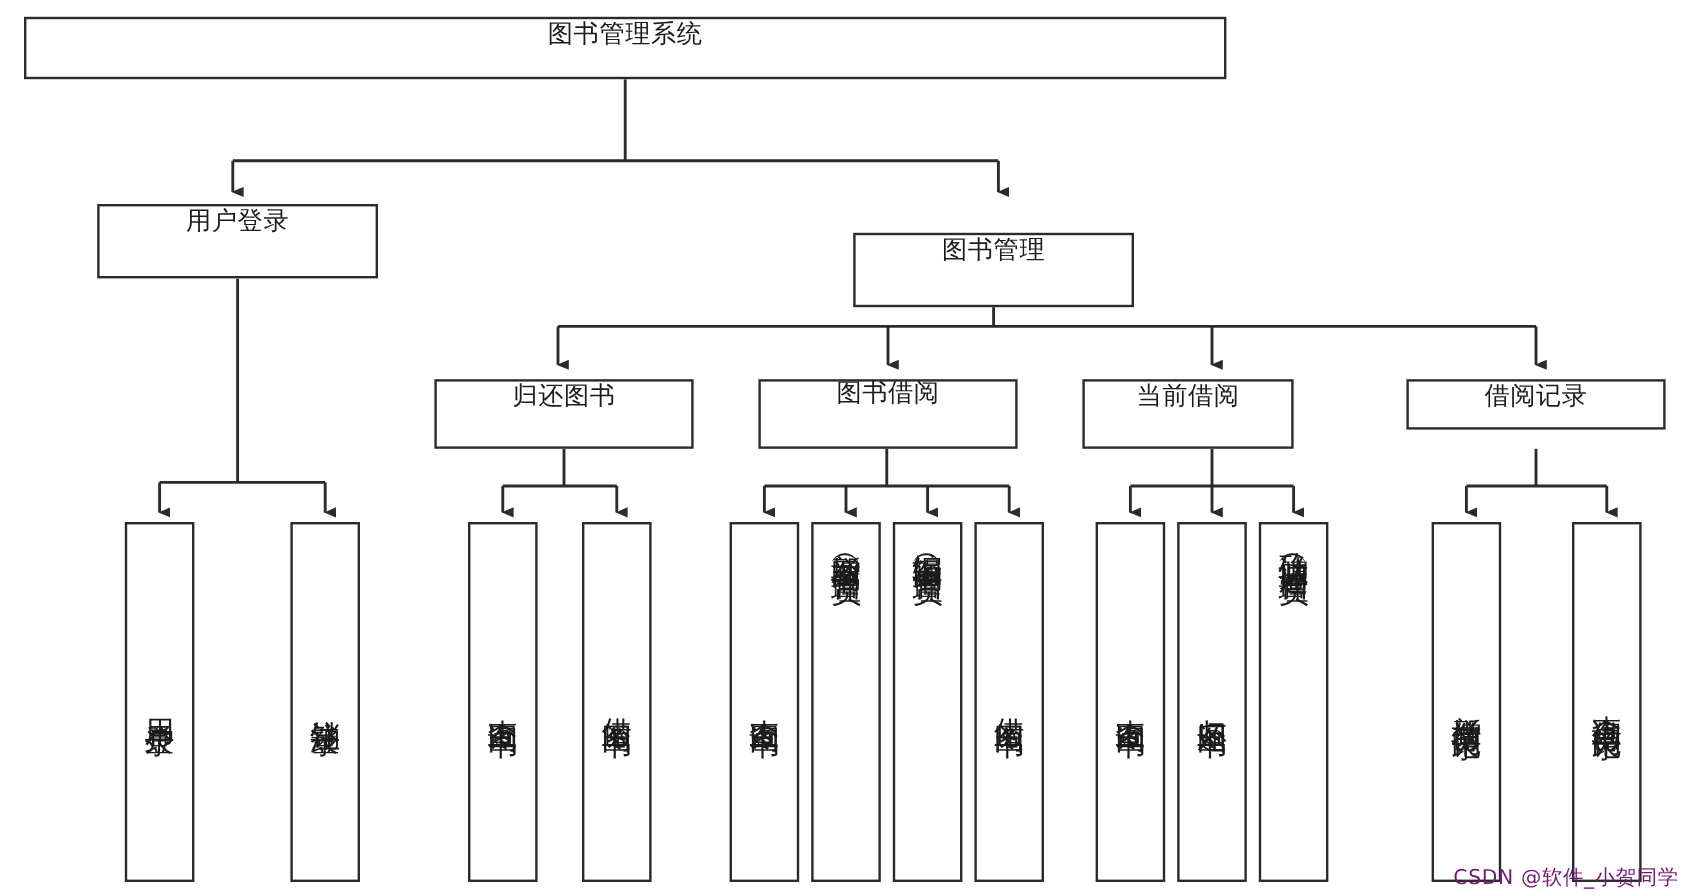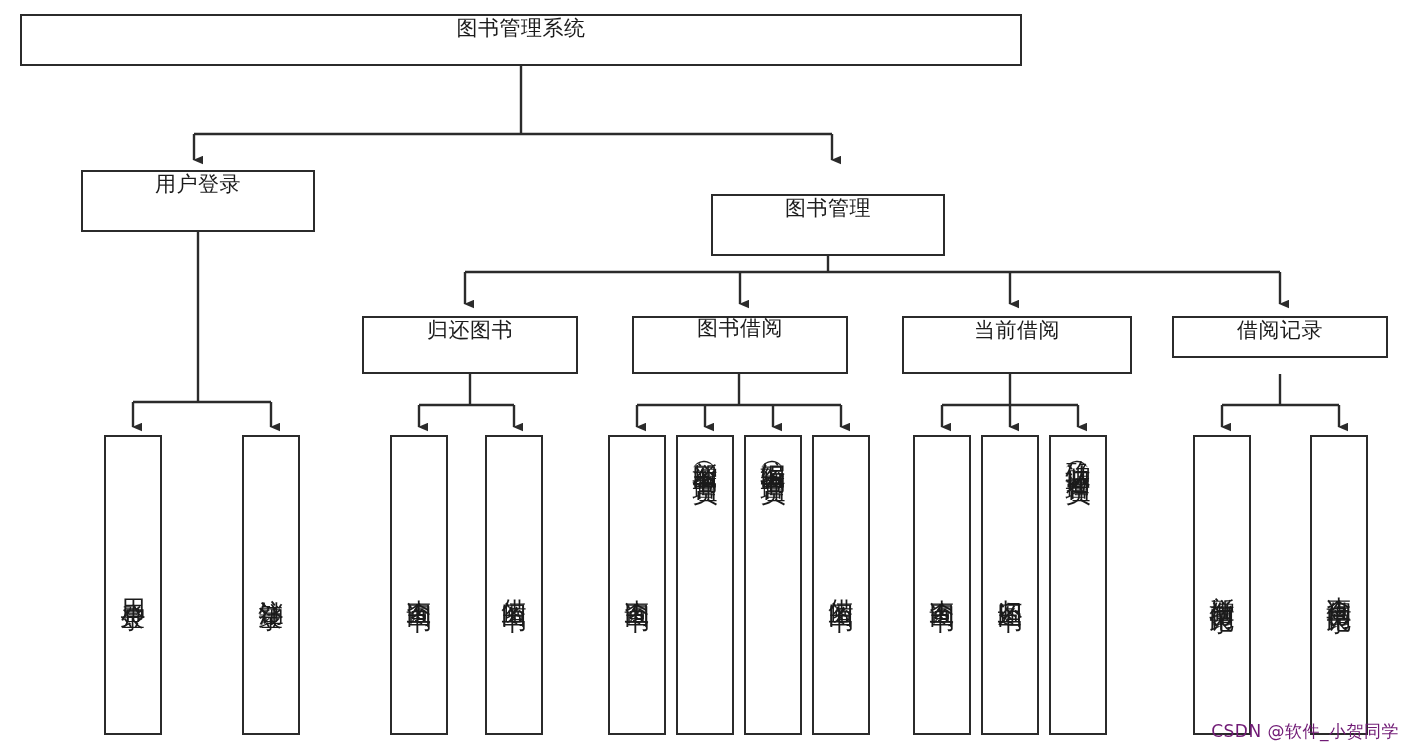--- a/index.html
+++ b/index.html
@@ -138,21 +138,21 @@
   <div class="node horiz" style="left:711px; top:170px; width:234px; height:62px;margin-top:24px;">
     <span class="lbl">图书管理</span>
   </div>
 
   <div class="node horiz" style="left:362px; top:316px; width:216px; height:58px;">
     <span class="lbl">归还图书</span>
   </div>
   <div class="node horiz" style="left:632px; top:316px; width:216px; height:58px;font-family:Liberation Mono, monospace;">
     <span class="lbl">图书借阅</span>
   </div>
-  <div class="node horiz" style="left:902px; top:316px; width:230px; height:58px;">
+  <div class="node horiz" style="left:902px; top:316px; width:176px; height:58px;">
     <span class="lbl">当前借阅</span>
   </div>
   <div class="node horiz" style="left:1172px; top:316px; width:216px; height:42px;">
     <span class="lbl">借阅记录</span>
   </div>
 
   <div class="node vert" style="left:104px; top:435px; width:58px; height:300px;">
     <span class="lbl">用户登录</span>
   </div>
   <div class="node vert" style="left:242px; top:435px; width:58px; height:300px;">

